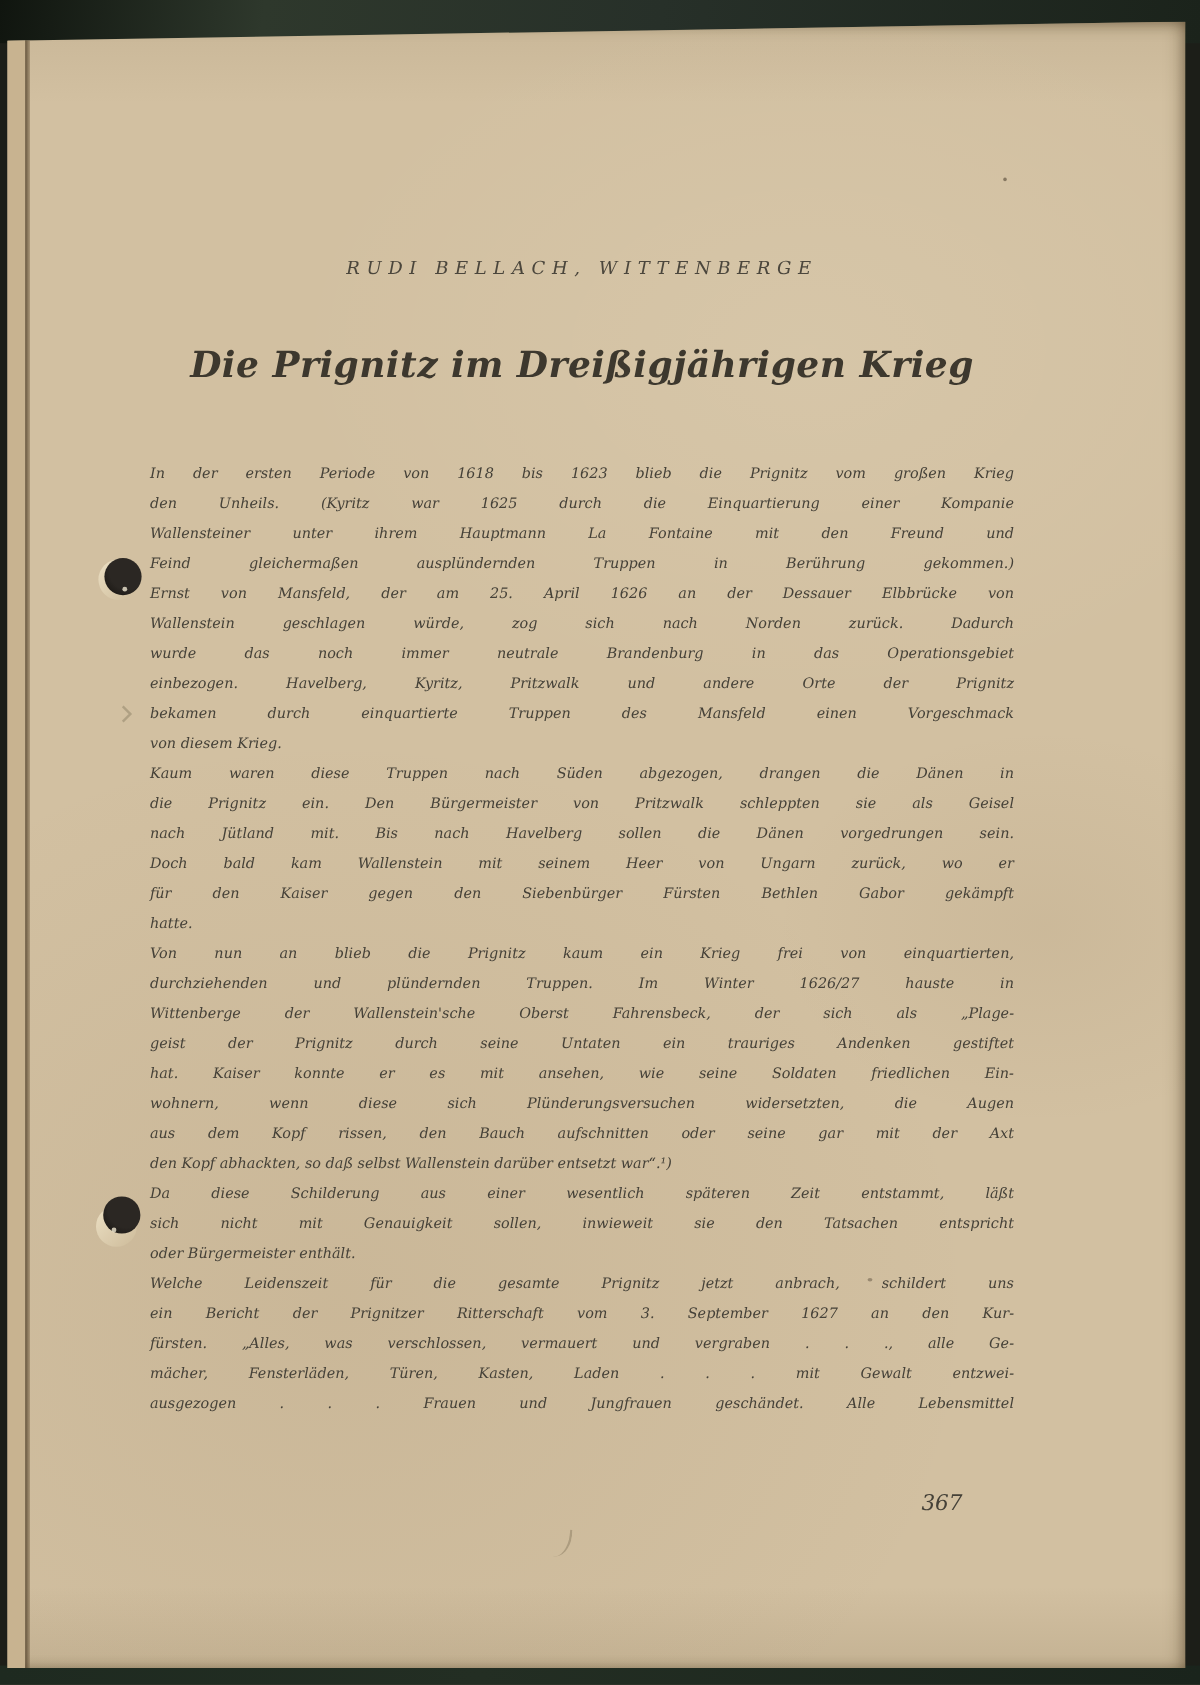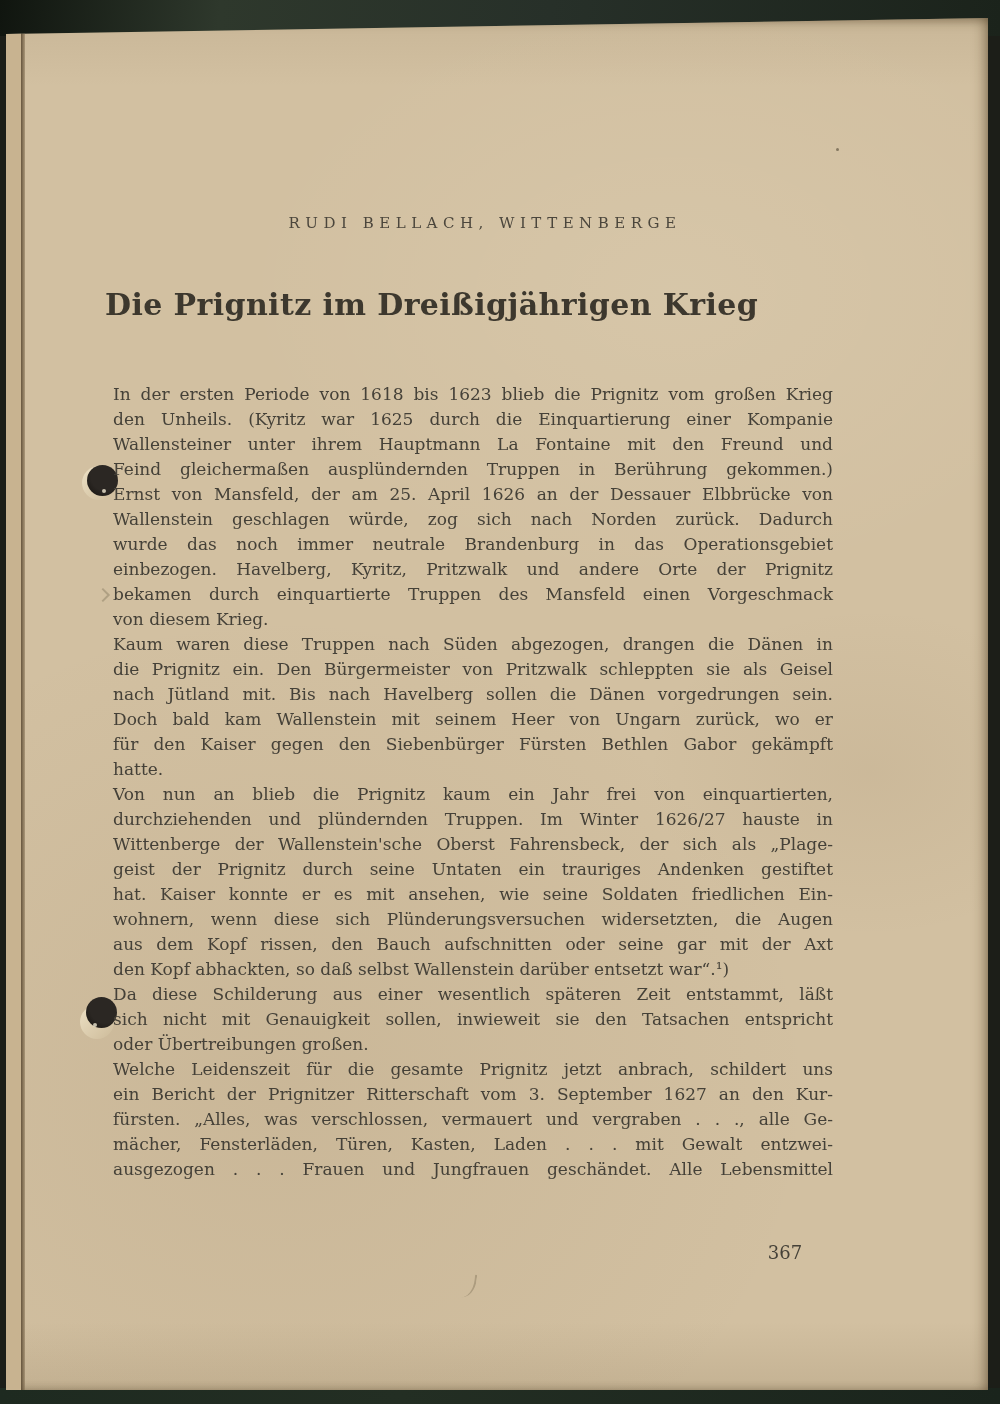--- a/index.html
+++ b/index.html
@@ -58,34 +58,34 @@
   }
   .hole-top { left:80px; top:463px; width:40px; height:40px; }
   .hole-top .lip   { left:2px; top:3px;  width:34px; height:34px; }
   .hole-top .dark  { left:7px; top:2px;  width:31px; height:31px; }
   .hole-top .glint { left:22px; top:26px; }
   .hole-bottom { left:78px; top:995px; width:42px; height:42px; }
   .hole-bottom .lip   { left:2px; top:10px; width:34px; height:34px; }
   .hole-bottom .dark  { left:8px; top:2px;  width:31px; height:31px; }
   .hole-bottom .glint { left:15px; top:28px; }
   
-  .content { position:absolute; left:0; top:0; width:792px; height:1404px; pointer-events:none; }
+  .content { position:absolute; left:0; top:0; width:792px; height:1404px; pointer-events:none;font-style:italic; }
   .author {
     position:absolute; left:125px; top:214px; width:720px;
     text-align:center; font-size:15px; letter-spacing:5.5px;
     color:#4b463c; white-space:nowrap;
   }
   .title {
     position:absolute; left:105px; top:287px; width:760px; margin:0;
-    font-size:30px; font-weight:bold; letter-spacing:.4px;
+    text-align:center; font-size:30px; font-weight:bold; letter-spacing:.4px;
     color:#3d382e;
   }
   .body-block {
-    position:absolute; left:113px; top:382px; width:720px;
-    font-size:17px; line-height:25px; color:#454138;
+    position:absolute; left:125px; top:382px; width:720px;
+    font-size:12px; line-height:25px; color:#454138;
   }
   .line { text-align:justify; text-align-last:justify; }
   .line.end { text-align-last:left; }
   .page-number {
     position:absolute; left:725px; top:1242px; width:120px;
     text-align:center; font-size:18px; color:#454138;
   }
   
   .mark-chevron {
     position:absolute; left:98px; top:590px; width:8px; height:8px;
@@ -136,31 +136,31 @@
       <div class="line">wurde das noch immer neutrale Brandenburg in das Operationsgebiet</div>
       <div class="line">einbezogen. Havelberg, Kyritz, Pritzwalk und andere Orte der Prignitz</div>
       <div class="line">bekamen durch einquartierte Truppen des Mansfeld einen Vorgeschmack</div>
       <div class="line end">von diesem Krieg.</div>
       <div class="line">Kaum waren diese Truppen nach Süden abgezogen, drangen die Dänen in</div>
       <div class="line">die Prignitz ein. Den Bürgermeister von Pritzwalk schleppten sie als Geisel</div>
       <div class="line">nach Jütland mit. Bis nach Havelberg sollen die Dänen vorgedrungen sein.</div>
       <div class="line">Doch bald kam Wallenstein mit seinem Heer von Ungarn zurück, wo er</div>
       <div class="line">für den Kaiser gegen den Siebenbürger Fürsten Bethlen Gabor gekämpft</div>
       <div class="line end">hatte.</div>
-      <div class="line">Von nun an blieb die Prignitz kaum ein Jahr frei von einquartierten,</div>
+      <div class="line">Von nun an blieb die Prignitz kaum ein Krieg frei von einquartierten,</div>
       <div class="line">durchziehenden und plündernden Truppen. Im Winter 1626/27 hauste in</div>
       <div class="line">Wittenberge der Wallenstein'sche Oberst Fahrensbeck, der sich als „Plage-</div>
       <div class="line">geist der Prignitz durch seine Untaten ein trauriges Andenken gestiftet</div>
       <div class="line">hat. Kaiser konnte er es mit ansehen, wie seine Soldaten friedlichen Ein-</div>
       <div class="line">wohnern, wenn diese sich Plünderungsversuchen widersetzten, die Augen</div>
       <div class="line">aus dem Kopf rissen, den Bauch aufschnitten oder seine gar mit der Axt</div>
       <div class="line end">den Kopf abhackten, so daß selbst Wallenstein darüber entsetzt war“.¹)</div>
       <div class="line">Da diese Schilderung aus einer wesentlich späteren Zeit entstammt, läßt</div>
       <div class="line">sich nicht mit Genauigkeit sollen, inwieweit sie den Tatsachen entspricht</div>
-      <div class="line end">oder Übertreibungen großen.</div>
+      <div class="line end">oder Bürgermeister enthält.</div>
       <div class="line">Welche Leidenszeit für die gesamte Prignitz jetzt anbrach, schildert uns</div>
       <div class="line">ein Bericht der Prignitzer Ritterschaft vom 3. September 1627 an den Kur-</div>
       <div class="line">fürsten. „Alles, was verschlossen, vermauert und vergraben . . ., alle Ge-</div>
       <div class="line">mächer, Fensterläden, Türen, Kasten, Laden . . . mit Gewalt entzwei-</div>
       <div class="line">ausgezogen . . . Frauen und Jungfrauen geschändet. Alle Lebensmittel</div>
     </div>
   <div class="page-number">367</div>
 </div>
 
 <div class="mark-chevron"></div>

